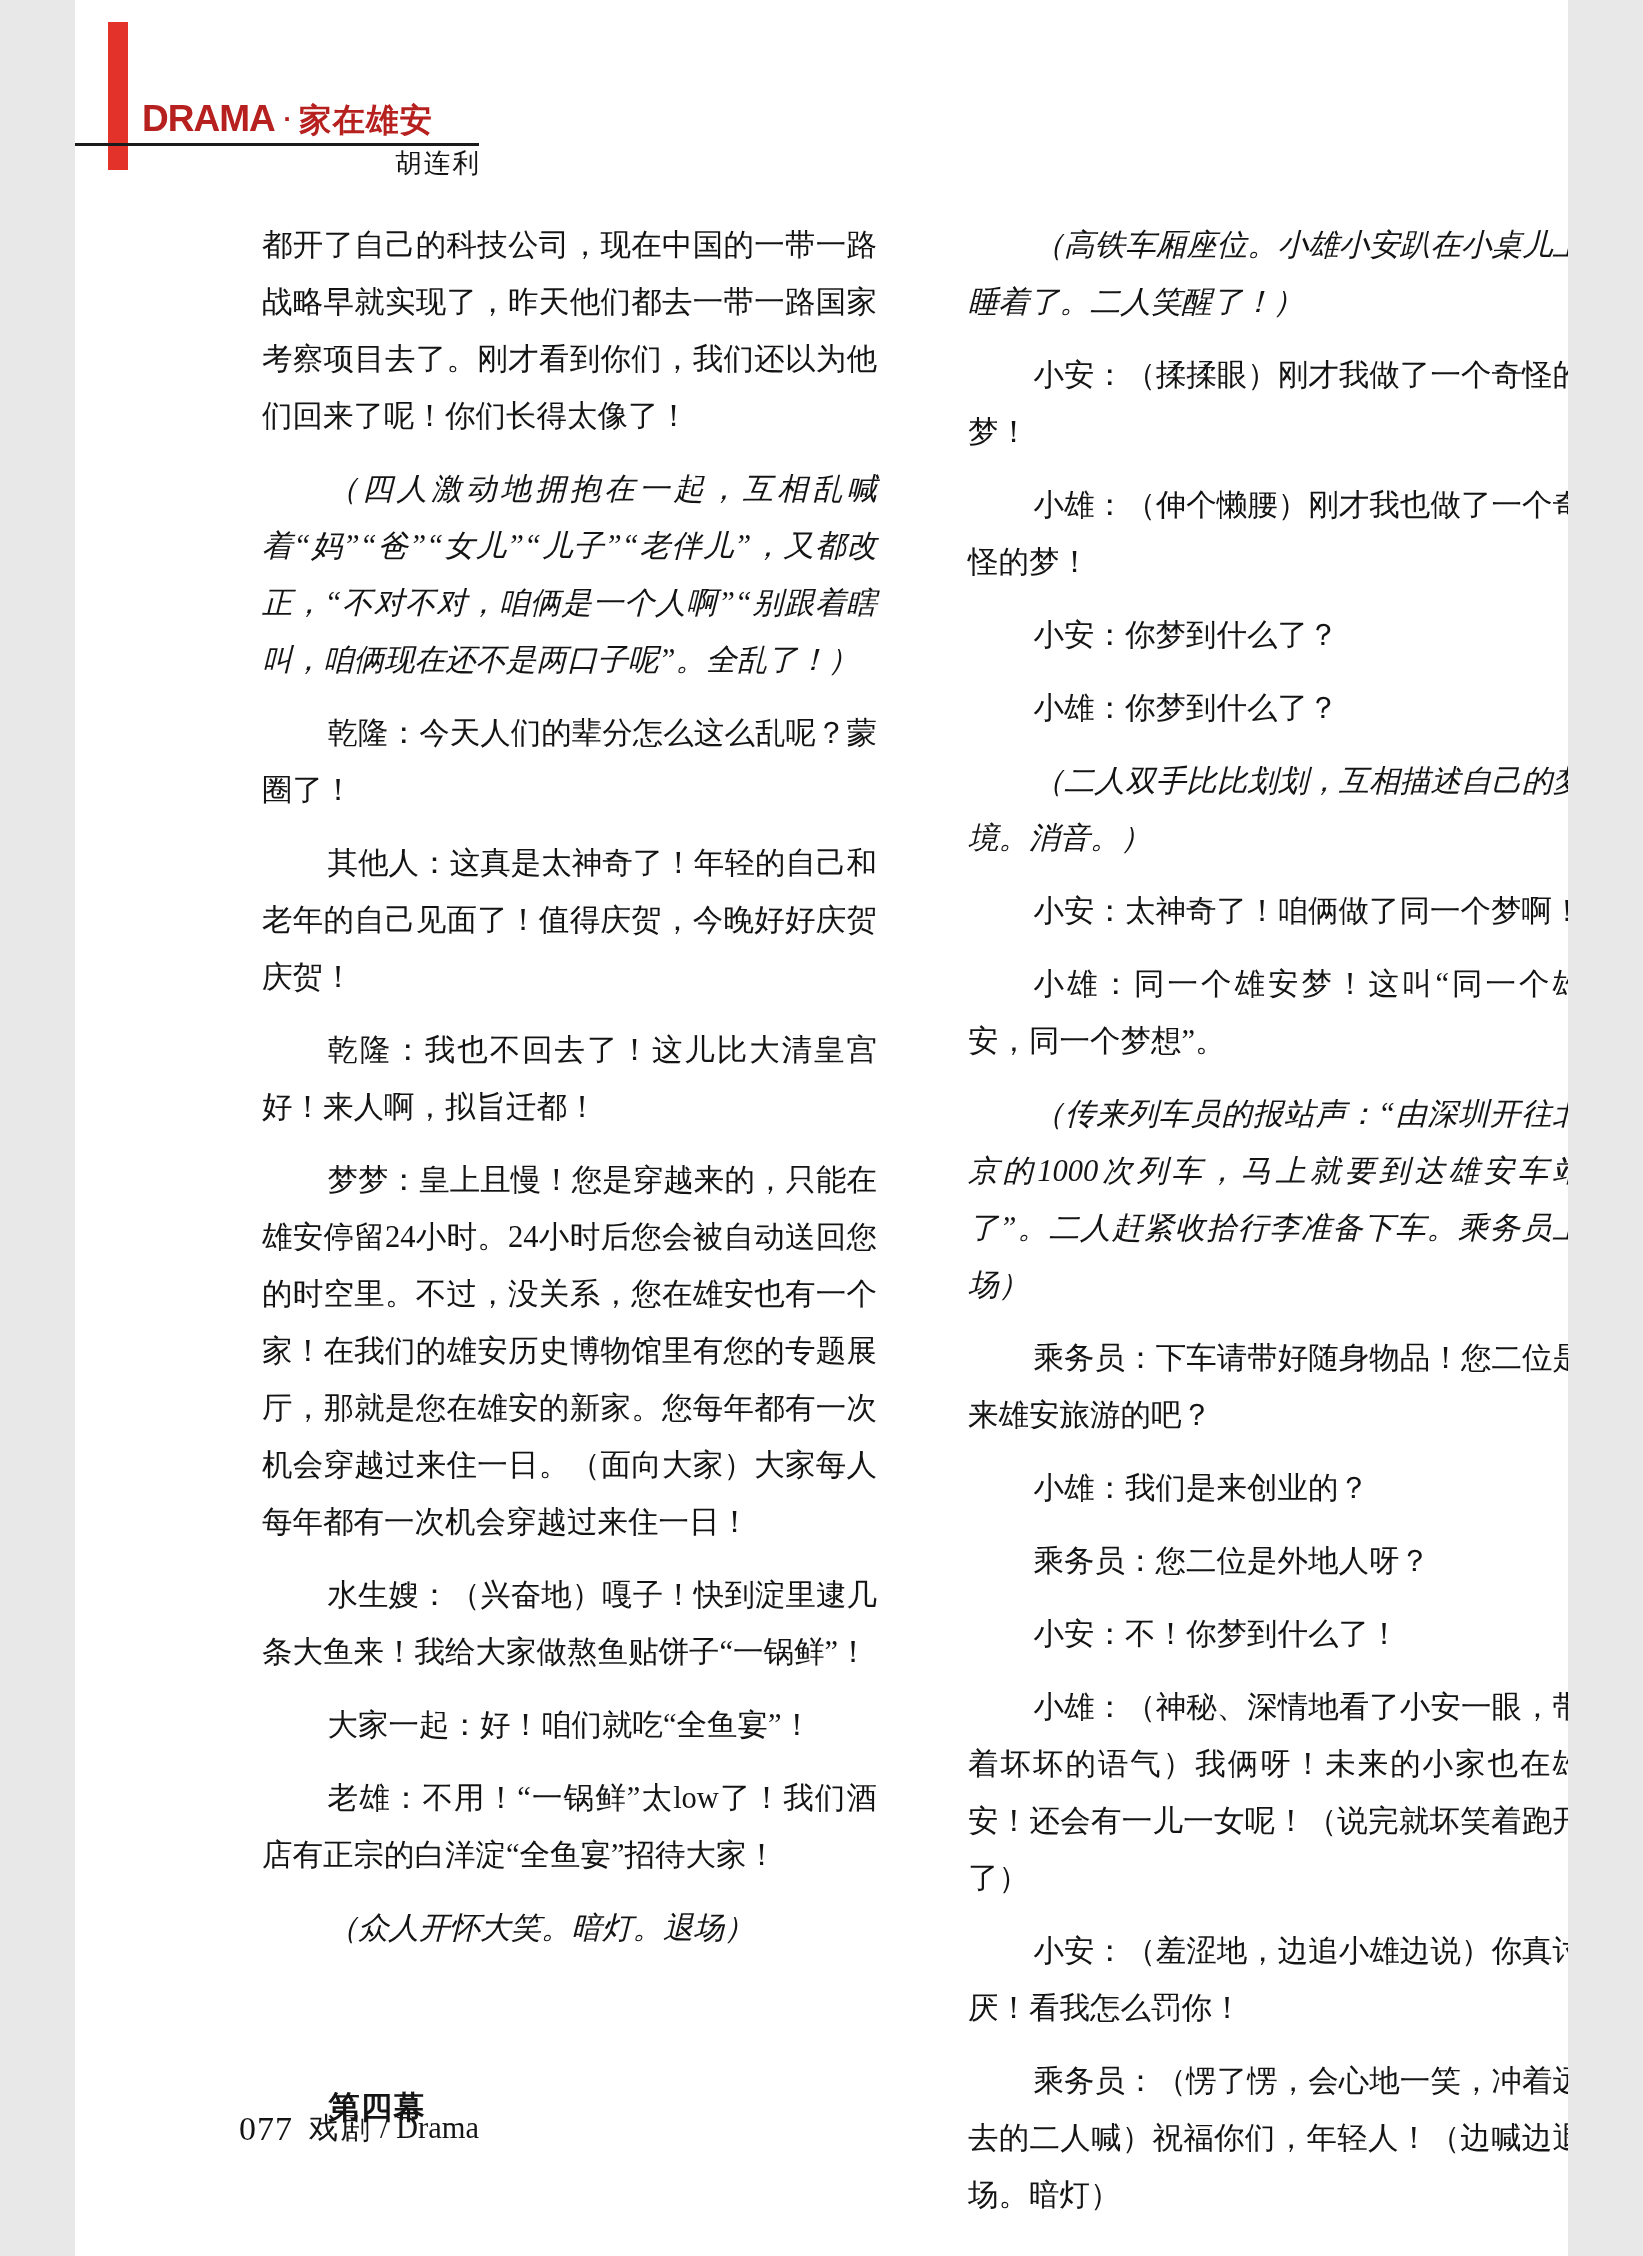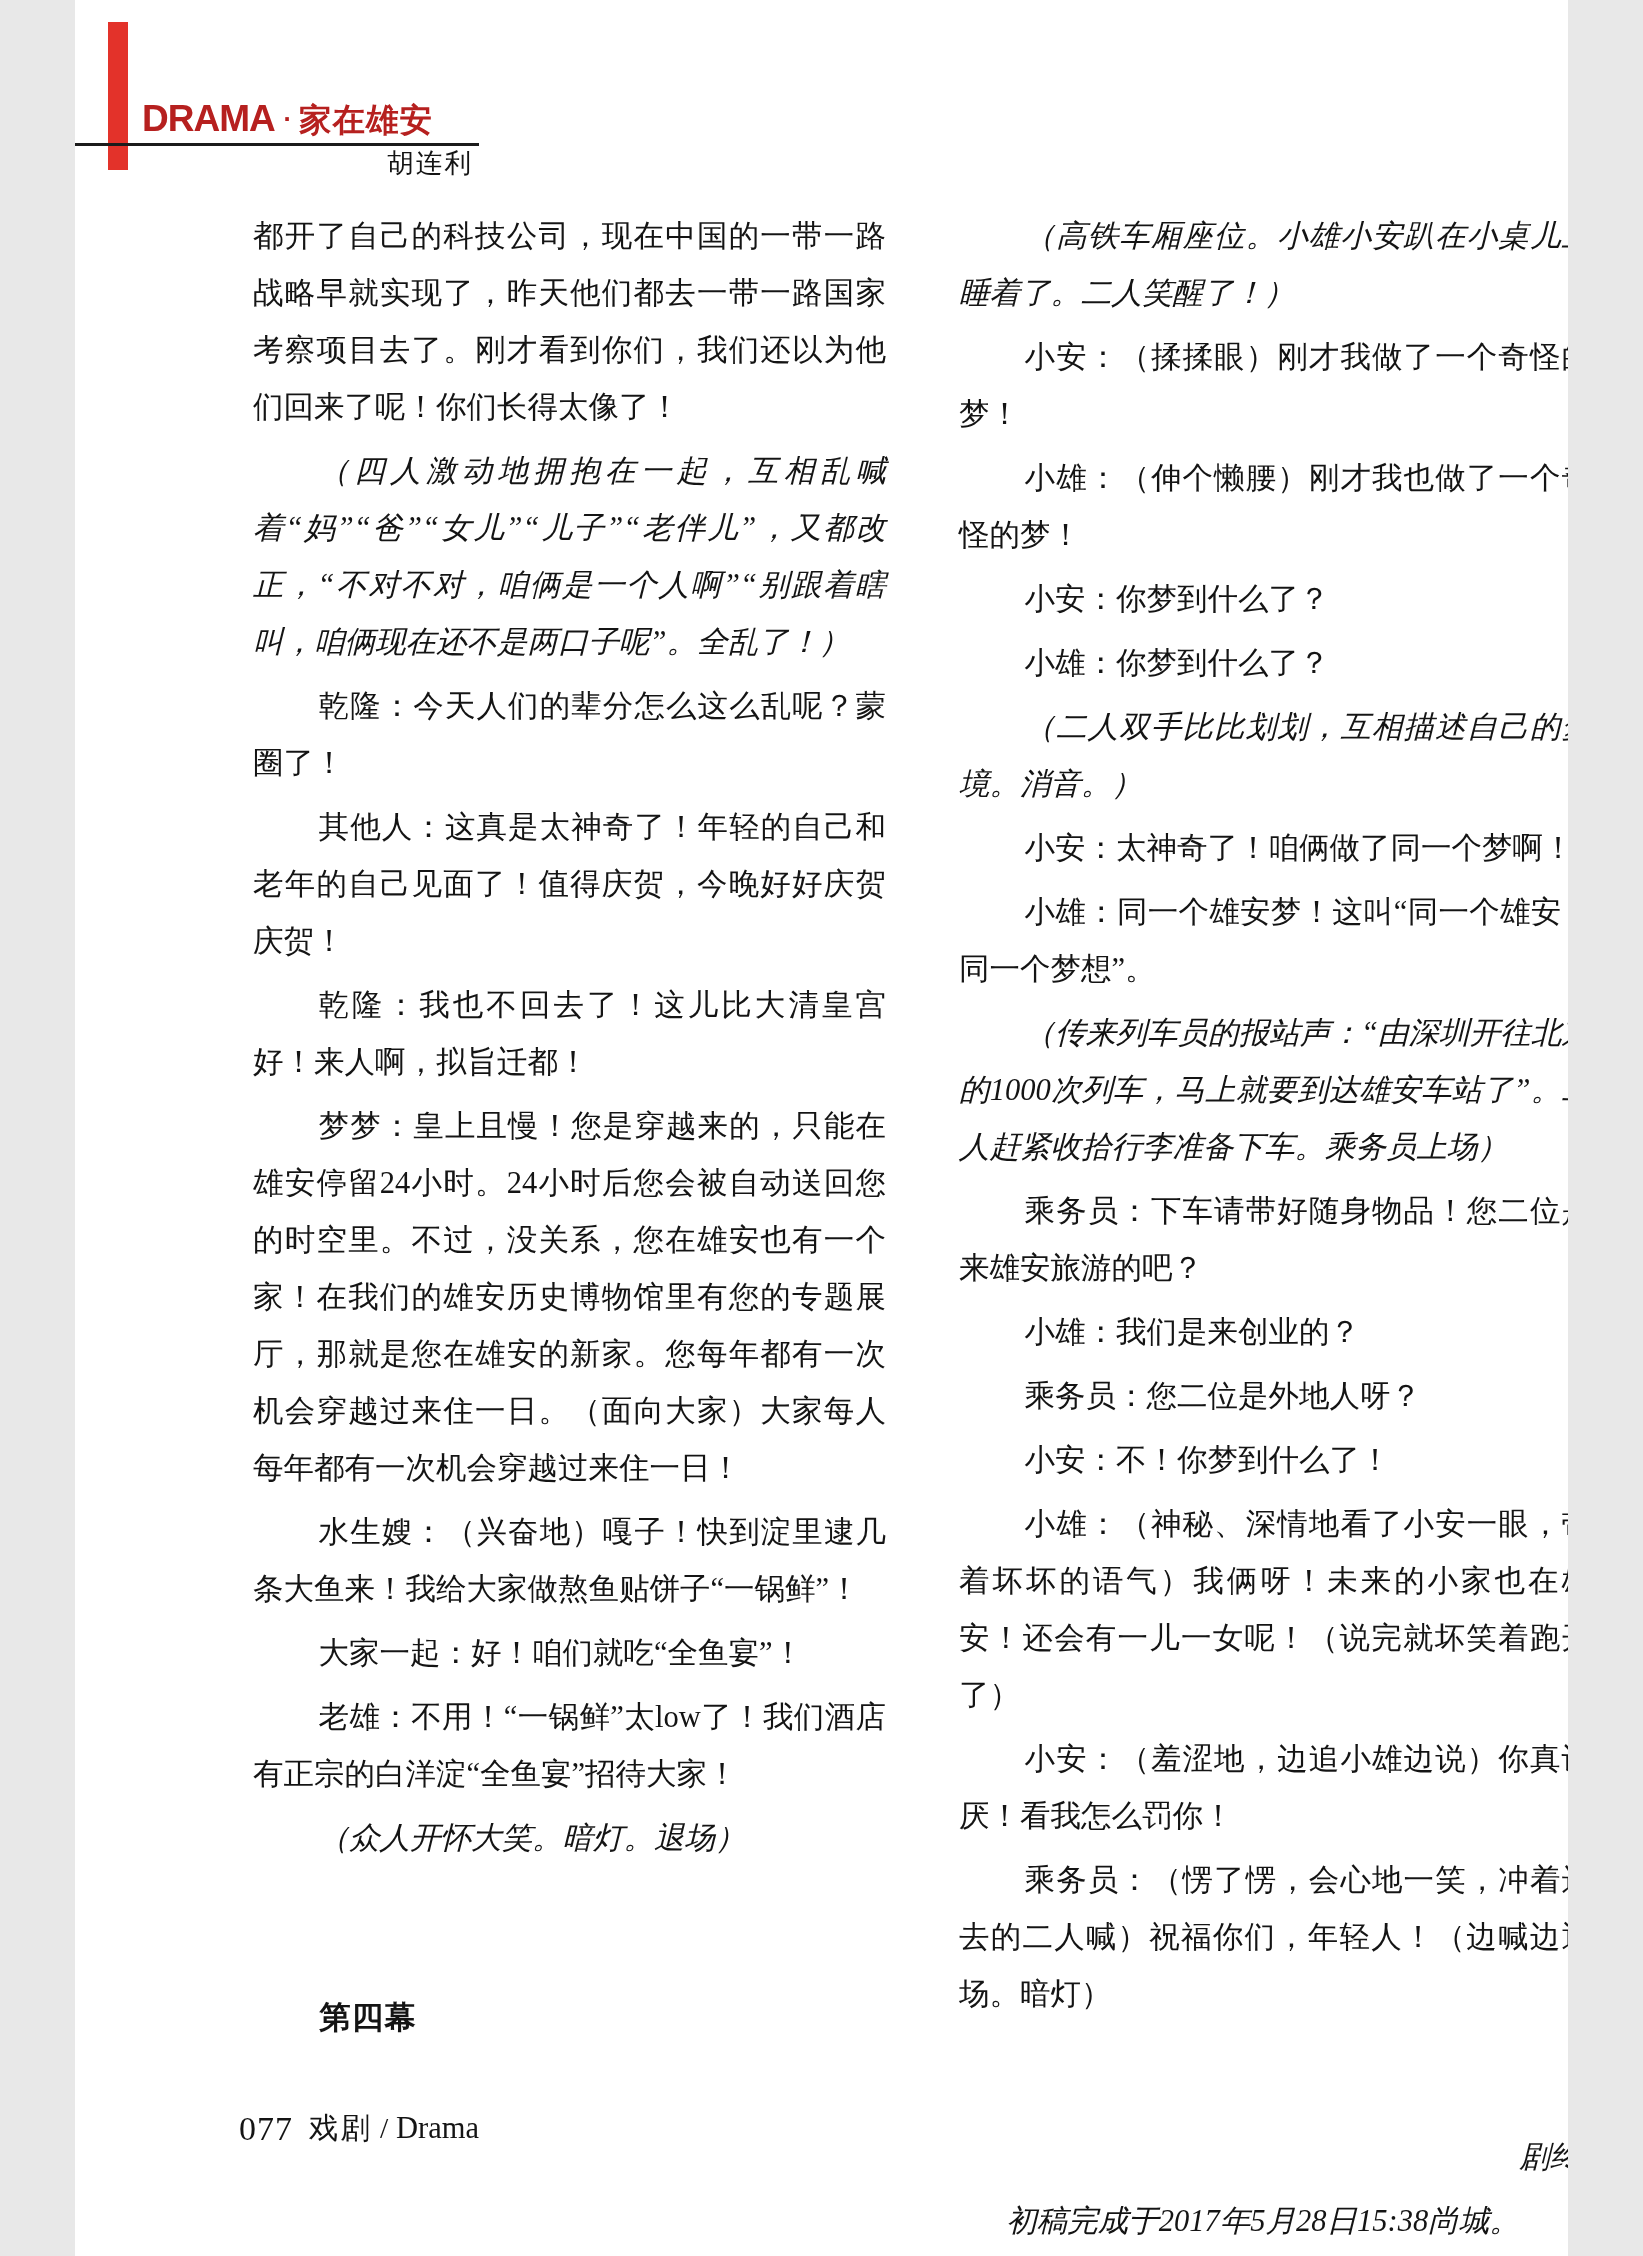--- a/index.html
+++ b/index.html
@@ -36,34 +36,34 @@
   .masthead-cn {
     font-family:"Liberation Sans","DejaVu Sans",sans-serif;
     font-weight:700; font-size:32.5px; line-height:1;
     letter-spacing:1px; padding-bottom:1px;
   }
   .header-rule {
     position:absolute; left:0; top:143px;
     width:404px; height:3px; background:#1b1b1b;
   }
   .author {
-    position:absolute; left:8px; top:148px; width:390px;
+    position:absolute; left:16px; top:148px; width:390px;
     text-align:right; font-size:26.6px; line-height:1.2;
     letter-spacing:2px;
   }
 
   
   .column {
     position:absolute; top:201px; width:647px;
     font-size:30.5px; line-height:57px;
     text-align:justify; text-justify:inter-ideograph;
   }
   .col-left  { left:171px; }
   .col-right { left:877px; }
-  .column p { margin:7px; text-indent:2.15em; }
+  .column p { margin:16px; text-indent:2.15em; }
   .column p.no-indent { text-indent:0; }
   .column p.direction { font-style:italic; }
   .column p.act-heading {
     margin-top:122px; font-weight:bold; text-indent:2.1em;
     font-size:31.5px; letter-spacing:1px;
   }
   .column p.end-mark {
     margin-top:106px; text-align:right; text-indent:0;
     padding-right:11.8px; font-style:italic;font-family:Liberation Serif, serif;
   }

